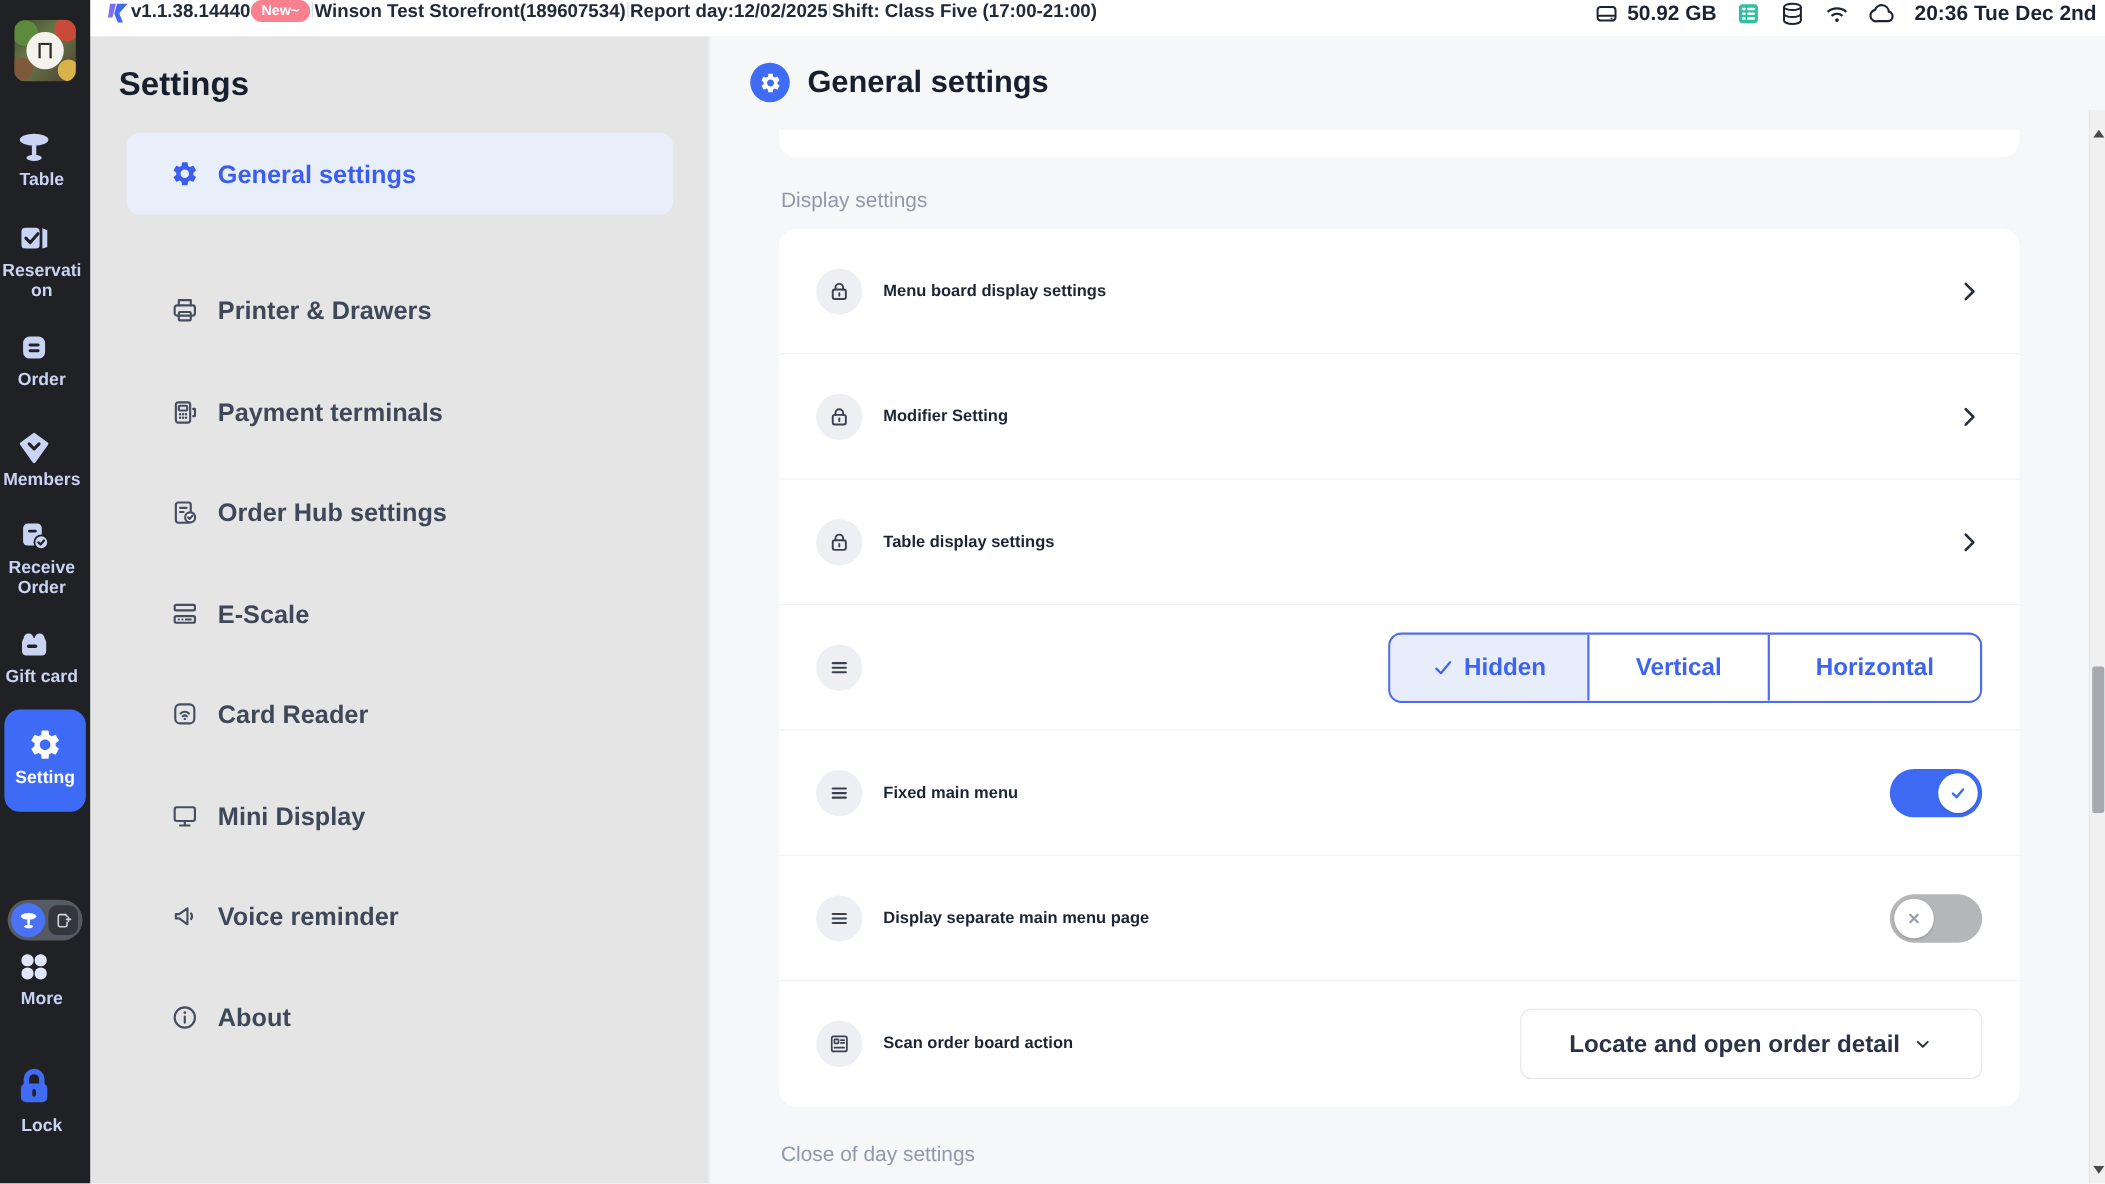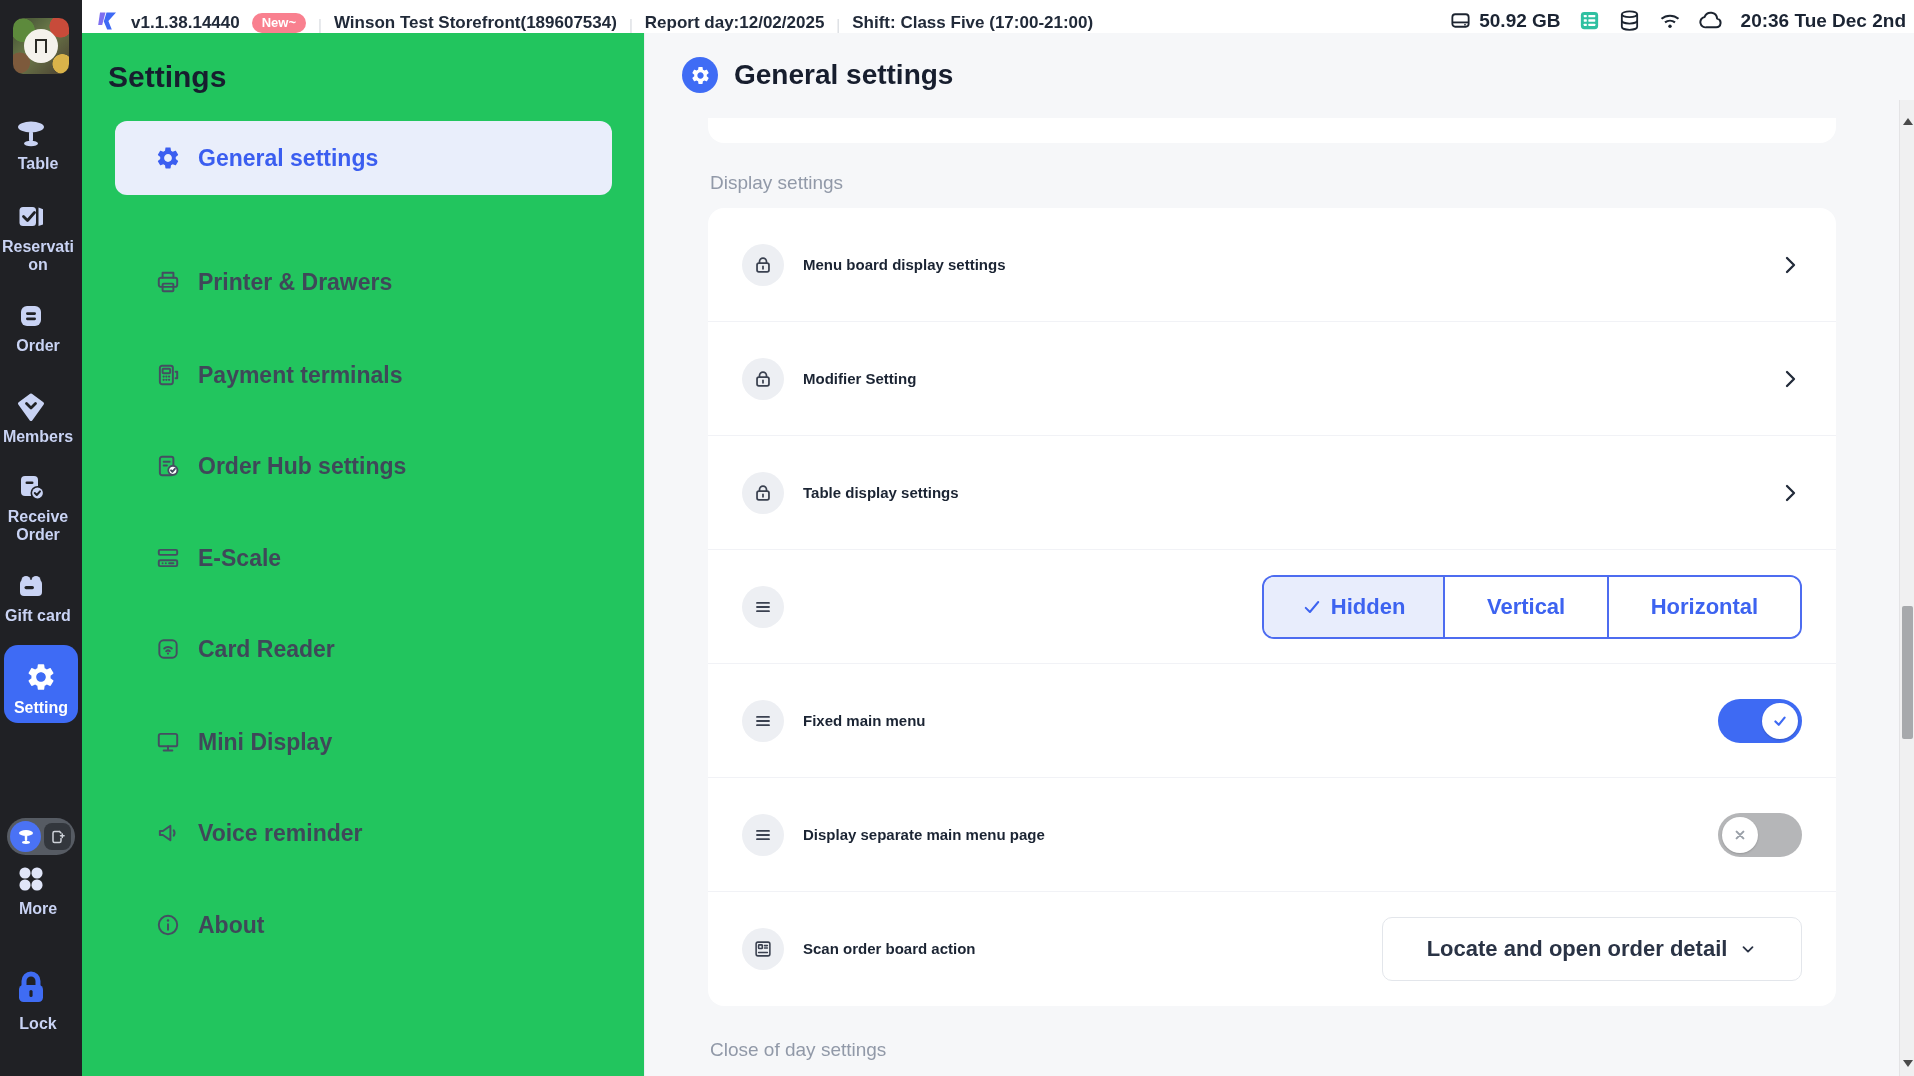--- a/index.html
+++ b/index.html
@@ -2,21 +2,21 @@
 <html><head>
 <meta charset="utf-8">
 <style>
   * { margin:0; padding:0; box-sizing:border-box; }
   html,body { width:1914px; height:1076px; overflow:hidden; }
   body { font-family:"Liberation Sans","DejaVu Sans",sans-serif; background:#f6f7f9; color:#1b2433; }
   .screen { position:relative; width:1914px; height:1076px; }
 
   
   .topbar { position:absolute; left:82px; top:0; right:0; height:33px; background:#fff;
-            display:flex; align-items:flex-end; padding:0 8px 0 13px; gap:12px; }
+            display:flex; align-items:flex-start; padding:0 8px 0 13px; }
   .topbar .t { font-size:17px; font-weight:600; color:#212a39; white-space:nowrap; }
   .tb-sep { color:#d9dce1; font-size:15px; font-weight:400; }
   .new-badge { background:#f9808f; color:#fff; font-size:13px; font-weight:700;
                border-radius:10px; padding:2px 10px; line-height:1.2; }
   .tb-right { margin-left:auto; display:flex; align-items:center; gap:17px; }
   .tb-strong { font-size:19px; font-weight:700; color:#1b2433; white-space:nowrap; }
   .storage { display:flex; align-items:center; gap:7px; }
   .ic { display:block; }
 
   
@@ -30,30 +30,30 @@
        linear-gradient(135deg,#3d4a30,#6b7a4a 45%,#4a3d30);
   }
   .side-logo .plate { position:absolute; left:11px; top:11px; width:34px; height:34px; border-radius:50%;
       background:#f4f2ec; display:flex; align-items:center; justify-content:center; }
   .side-logo .mark { width:12px; height:14px; border-left:2px solid #2a2a26; border-right:2px solid #2a2a26;
       background:linear-gradient(#2a2a26 0 2px,transparent 2px); }
   .side-item { position:absolute; left:0; width:62px; text-align:center; color:#c9d3f4; }
   .side-item .lbl { font-size:16px; font-weight:600; line-height:1.12; width:76px; margin:5px auto 0;
                     overflow-wrap:anywhere; }
   .side-item svg { margin:0 auto; }
-  .setting-tile { position:absolute; left:4px; top:645px; width:74px; height:78px; border-radius:14px;
+  .setting-tile { position:absolute; left:4px; top:645px; width:74px; height:93px; border-radius:14px;
       background:#3e6bf5; color:#fff; text-align:center; padding-top:16px; }
   .setting-tile .lbl { font-size:16px; font-weight:700; margin-top:6px; }
   .mode-pill { position:absolute; left:7px; top:818px; width:68px; height:37px; border-radius:19px;
       background:#565b63; display:flex; align-items:center; padding:0 3px; gap:3px; }
   .mode-a { width:31px; height:31px; border-radius:50%; background:#4a72f5; display:flex; align-items:center; justify-content:center; }
   .mode-b { width:27px; height:27px; border-radius:8px; background:#33373d; display:flex; align-items:center; justify-content:center; }
 
   
-  .panel { position:absolute; left:82px; top:33px; width:563px; bottom:0; background:#22c55e;
+  .panel { position:absolute; left:82px; top:33px; width:563px; bottom:0; background:#e5e5e5;
            border-right:1px solid #eceef2; }
   .panel-title { position:absolute; left:26px; top:27px; font-size:30px; font-weight:800; color:#171e2e; }
   .menu-item { position:absolute; left:33px; width:497px; height:74px; border-radius:12px;
       display:flex; align-items:center; padding-left:40px; gap:17px;
       font-size:23px; font-weight:700; color:#3f4859; cursor:pointer; }
   .menu-item.active { background:#e9eefb; color:#3b5ef0; }
 
   
   .content { position:absolute; left:646px; top:33px; right:0; bottom:0; background:#f6f7f9; }
   .content-header { position:absolute; left:36px; top:24px; display:flex; align-items:center; gap:16px; }

